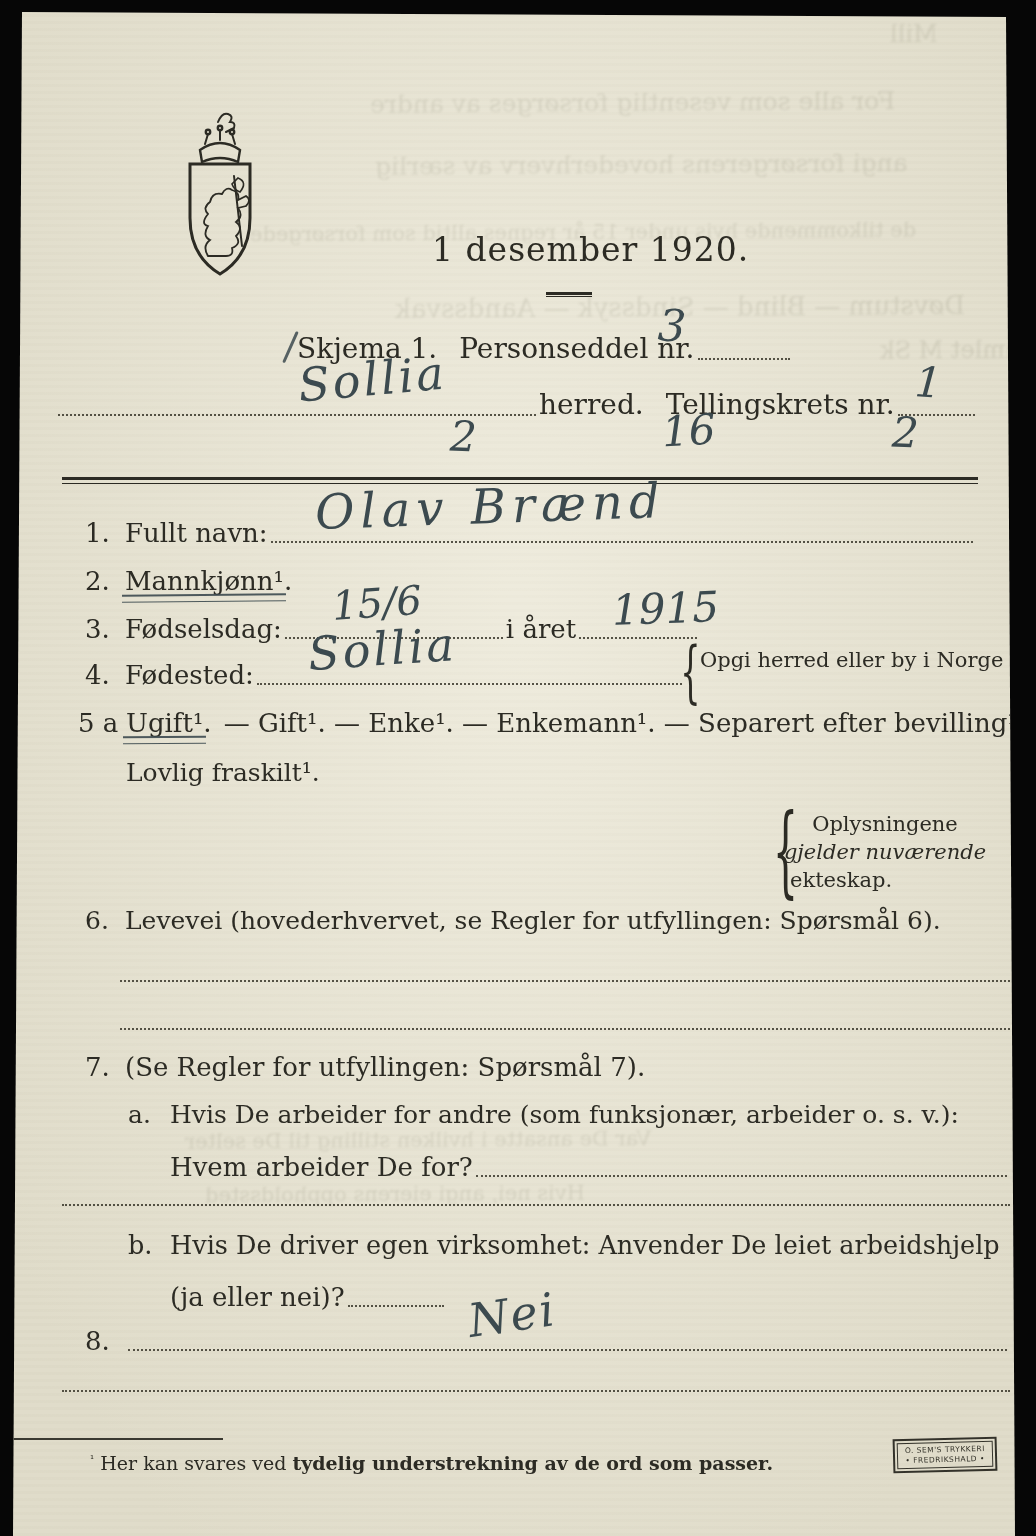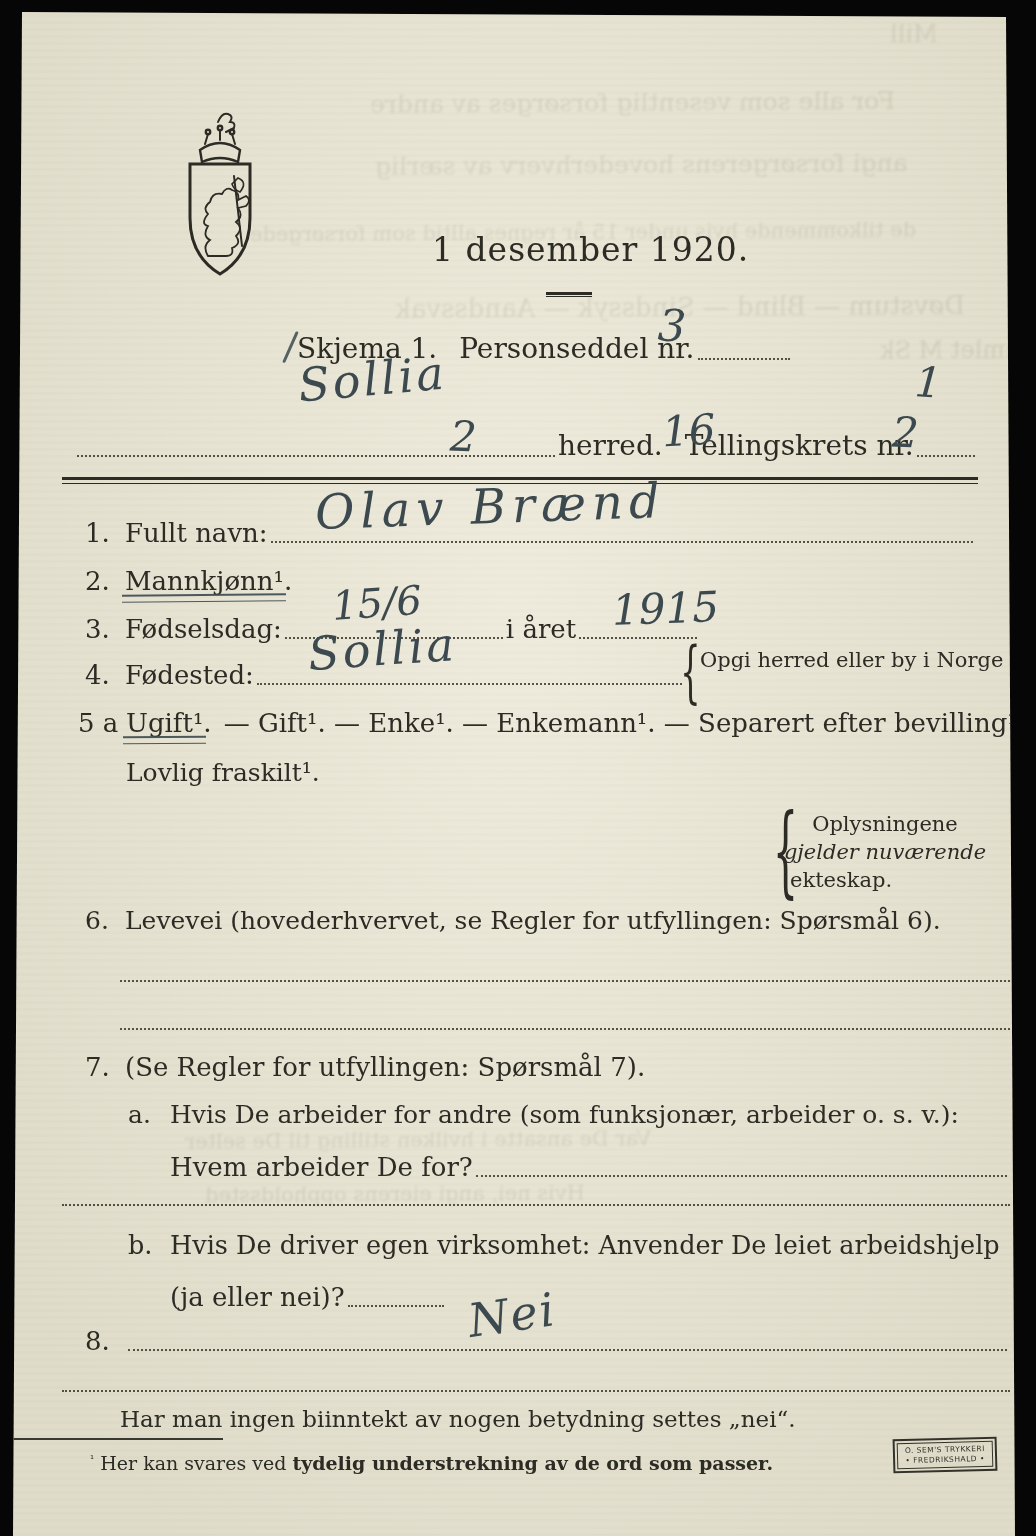--- a/index.html
+++ b/index.html
@@ -79,21 +79,21 @@
 
     <div class="row" style="left:297px;top:332px;font-size:28px;">
       <span>Skjema 1.</span>
       <span class="gap"></span>
       <span>Personseddel nr.</span>
       <span class="dots fixed" style="width:92px;"></span>
     </div>
     <div class="stray" style="left:289px;top:330px;"></div>
     <div class="hw" style="left:658px;top:300px;font-size:44px;transform:rotate(3deg);">3</div>
 
-    <div class="row" style="left:77px;right:58px;top:388px;font-size:28px;margin-top:41px;">
+    <div class="row" style="left:58px;right:58px;top:388px;font-size:28px;">
       <span class="dots fixed" style="width:478px;margin-left:0;"></span>
       <span>herred.</span>
       <span class="gap"></span>
       <span>Tellingskrets nr.</span>
       <span class="dots"></span>
     </div>
     <div class="hw" style="left:298px;top:352px;font-size:46px;transform:rotate(-5deg);letter-spacing:3px;">Sollia</div>
     <div class="hw" style="left:915px;top:358px;font-size:42px;transform:rotate(4deg);">1</div>
 
     <div class="hw" style="left:450px;top:412px;font-size:42px;transform:rotate(2deg);">2</div>
@@ -177,21 +177,20 @@
       <span>(ja eller nei)?</span>
       <span class="dots fixed" style="width:96px;"></span>
     </div>
 
     <div class="row" style="left:85px;right:26px;top:1326px;">
       <span class="num">8.</span>
       <span class="dots"></span>
     </div>
     <div class="hw" style="left:468px;top:1288px;font-size:46px;transform:rotate(-8deg);letter-spacing:2px;">Nei</div>
     <div class="dotline" style="left:62px;right:26px;top:1390px;"></div>
-    <div class="note-sm" style="left:120px;top:1406px;font-size:23px;">Har man ingen biinntekt av nogen betydning settes „nei“.</div>
 
     <div class="shortrule" style="left:13px;top:1438px;width:210px;"></div>
     <div class="footnote" style="left:90px;top:1452px;">
       <sup>¹</sup><span> Her kan svares ved </span><b>tydelig understrekning av de ord som passer.</b>
     </div>
     <div class="stamp" style="left:893px;top:1438px;">
       <div>O. SEM'S TRYKKERI</div>
       <div>• FREDRIKSHALD •</div>
     </div>
 

